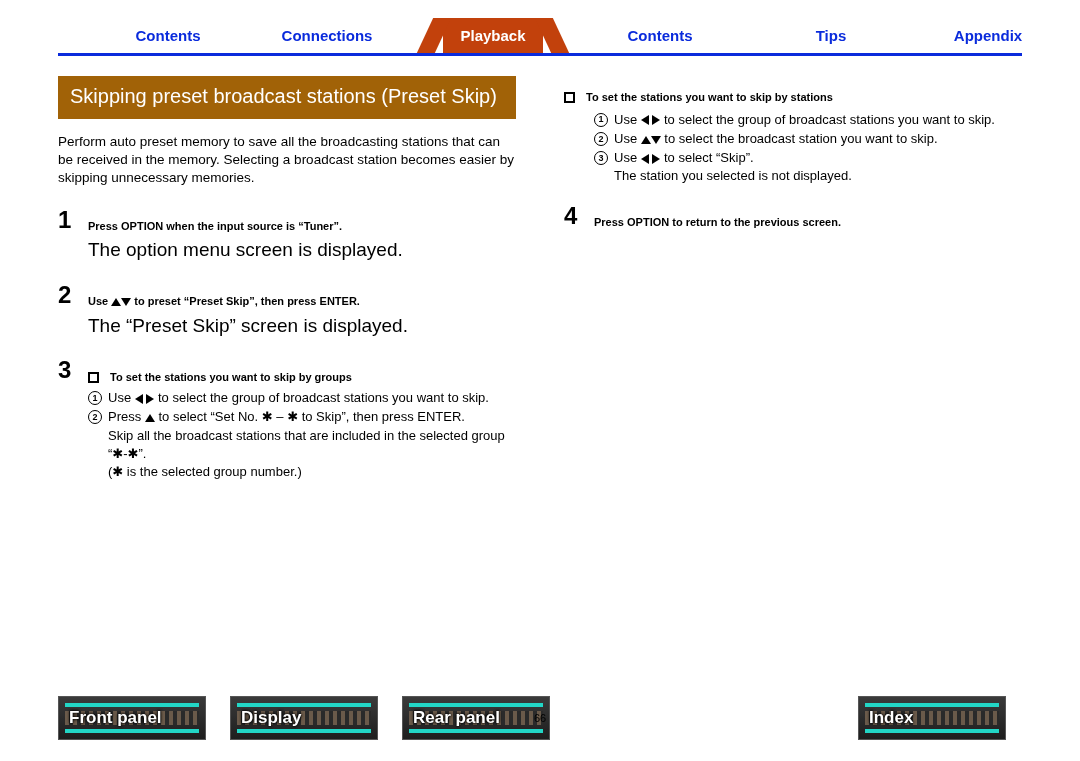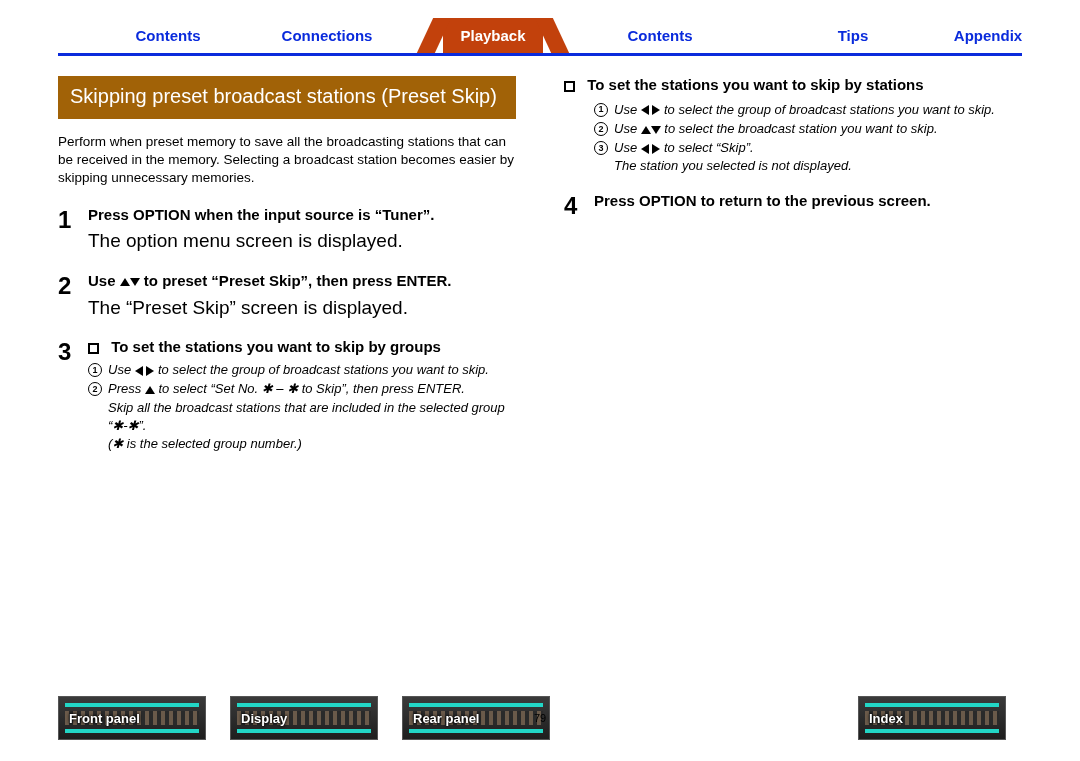--- a/index.html
+++ b/index.html
@@ -48,21 +48,21 @@
     height: 35px;
     background: inherit;
   }
   .tab::before { left: -18px; transform: skewX(-25deg); }
   .tab::after  { right: -18px; transform: skewX(25deg); }
 
   .tab-contents   { left: 60px;  width: 100px; }
   .tab-connections{ left: 214px; width: 110px; }
   .tab-playback   { left: 385px; width: 100px; }
   .tab-settings   { left: 552px; width: 100px; }
-  .tab-tips       { left: 745px; width: 100px; }
+  .tab-tips       { left: 723px; width: 100px; }
   .tab-appendix   { left: 880px; width: 100px; }
 
   .columns {
     display: flex;
     gap: 48px;
     margin-top: 20px;
   }
   .col { flex: 1 1 50%; }
 
   .section-title {
@@ -90,23 +90,24 @@
     font-size: 24px;
     font-weight: bold;
     line-height: 1;
     width: 30px;
     flex: 0 0 30px;
     padding-top: 2px;
   }
   .step-body { flex: 1; }
   .step-head {
     font-weight: bold;
-    font-size: 15px;
+    font-size: 11px;
     line-height: 1.25;
     margin-bottom: 4px;
+    margin-top: 14px;
   }
   .step-sub {
     font-size: 19px;
     line-height: 1.35;
     margin: 2px 0;
   }
   .substeps {
     list-style: none;
     padding: 0;
     margin: 4px 0 0 0;
@@ -188,46 +189,46 @@
   .thumb .mid {
     position: absolute;
     left: 6px; right: 6px; top: 14px; bottom: 14px;
     background: repeating-linear-gradient(90deg,#6a5a4a 0 4px,#2a2a2a 4px 8px);
   }
   .thumb .lbl {
     position: absolute;
     left: 10px;
     top: 50%;
     transform: translateY(-50%);
-    font-size: 13px;
+    font-size: 17px;
     font-weight: bold;
     color: #fff;
     text-shadow: 0 0 3px #000, 0 0 3px #000;
   }
-  .sub-li-text { flex: 1; font-style: italic; }
+  .sub-li-text { flex: 1; }
 </style>
 </head>
 <body>
 
 <div class="page">
 
   <div class="tabs-bar">
     <div class="tab tab-contents">Contents</div>
     <div class="tab tab-connections">Connections</div>
     <div class="tab tab-playback active">Playback</div>
     <div class="tab tab-settings">Contents</div>
     <div class="tab tab-tips">Tips</div>
     <div class="tab tab-appendix">Appendix</div>
   </div>
 
   <div class="columns">
 
     <div class="col">
       <div class="section-title">Skipping preset broadcast stations (Preset Skip)</div>
-      <div class="intro">Perform when preset memory to save all the broadcasting stations that can be received in the memory. Selecting a broadcast station becomes easier by skipping unnecessary memories.</div>
+      <div class="intro">Perform auto preset memory to save all the broadcasting stations that can be received in the memory. Selecting a broadcast station becomes easier by skipping unnecessary memories.</div>
 
       <div class="steps">
         <div class="step">
           <div class="step-num">1</div>
           <div class="step-body">
             <div class="step-head">Press OPTION when the input source is “Tuner”.</div>
             <div class="step-sub">The option menu screen is displayed.</div>
           </div>
         </div>
 
@@ -330,21 +331,21 @@
         <div class="stripe s2"></div>
       <div class="lbl">Display</div>
     </div>
     <div class="thumb">
       <div class="stripe s1"></div>
         <div class="mid"></div>
         <div class="stripe s2"></div>
       <div class="lbl">Rear panel</div>
     </div>
 
-    <div class="pg-num">79</div>
+    <div class="pg-num">66</div>
 
     <div style="flex:1"></div>
 
     <div class="thumb" style="margin-right:16px;">
       <div class="stripe s1"></div>
         <div class="mid"></div>
         <div class="stripe s2"></div>
       <div class="lbl">Index</div>
     </div>
   </div>

